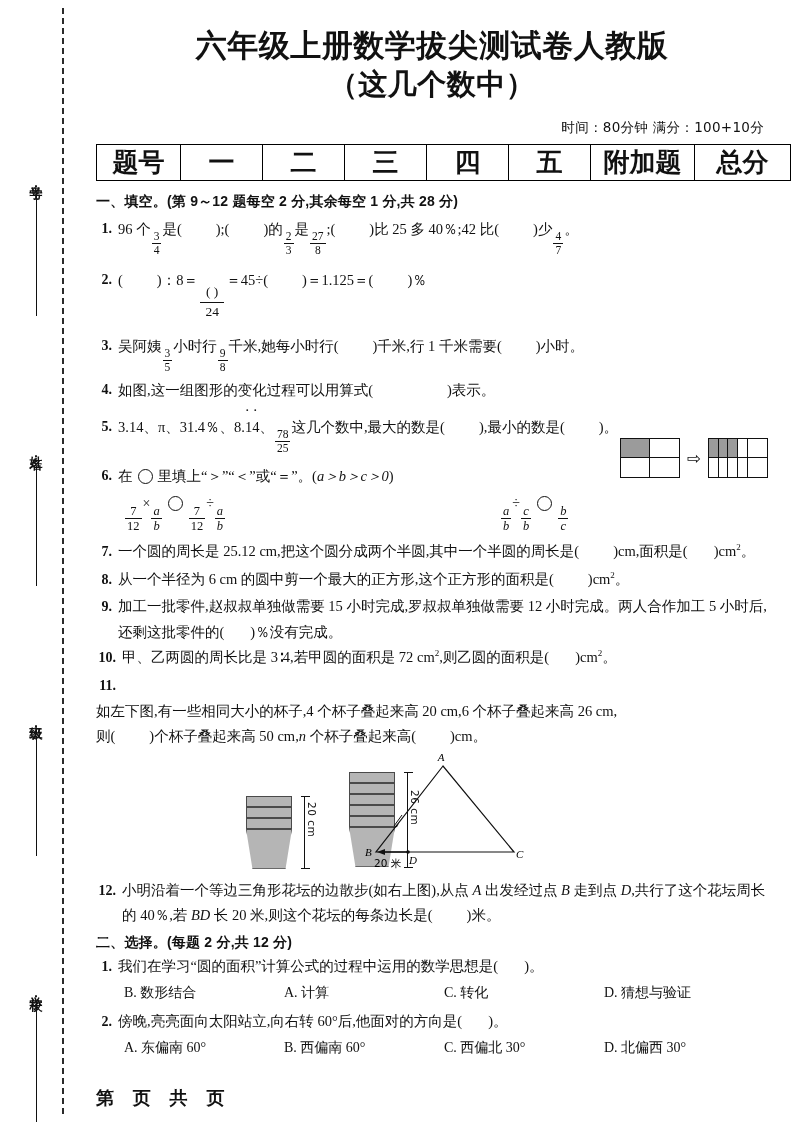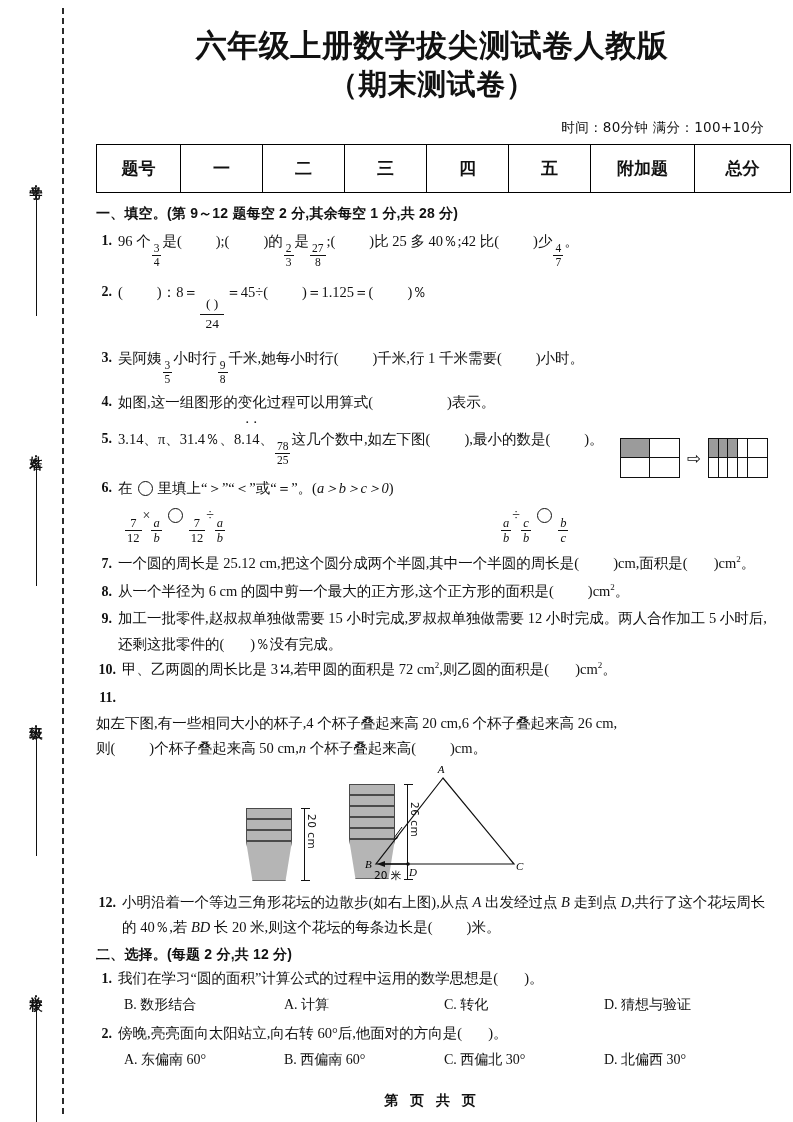--- a/index.html
+++ b/index.html
@@ -80,23 +80,23 @@
     margin-top: 7px;
     border-collapse: collapse;
     width: 660px;
     table-layout: fixed;
   }
   table.score-table td {
     border: 1.2px solid #000;
     text-align: center;
     font-family: "DejaVu Sans", sans-serif;
     font-weight: 700;
-    font-size: 17px;
+    font-size: 26px;
     height: 35px;
-    padding: 12px;
+    padding: 0;
   }
   table.score-table tr.blank-row td { height: 34px; }
   table.score-table col.c-label { width: 84px; }
   table.score-table col.c-num   { width: 82px; }
   table.score-table col.c-extra { width: 104px; }
   table.score-table col.c-total { width: 96px; }
 
   
   .sec-head {
     font-family: Liberation Sans, sans-serif;
@@ -276,24 +276,24 @@
     margin-top: 1px;
     line-height: 1.7;
   }
   .choices .ch { width: 160px; }
   .choices .ch:last-child { width: auto; }
 
   .footer {
     position: absolute;
     left: 0; right: 0;
     bottom: 12px;
-    text-align: center;
-    font-family: Liberation Sans, sans-serif;
+    text-align: left;
+    font-family: Liberation Mono, monospace;
     font-weight: 700;
-    font-size: 14px;
+    font-size: 18px;
     letter-spacing: 4px;
   }
 </style>
 </head>
 <body>
 
 <div id="cutline"></div>
 
 <div class="vfield" style="top:176px;">
   <span class="vlabel">学号：</span>
@@ -309,21 +309,21 @@
 </div>
 <div class="vfield" style="top:986px;">
   <span class="vlabel">学校：</span>
   <span class="vrule"></span>
 </div>
 
 <div id="content">
 
   <div class="title-block">
     <div class="title-main">六年级上册数学拔尖测试卷人教版</div>
-    <div class="title-sub">（期末测试卷）</div>
+    <div class="title-sub">（这几个数中）</div>
   </div>
 
   <div class="meta-line">时间：80分钟  满分：100+10分</div>
 
   <table class="score-table">
     <colgroup>
       <col class="c-label">
         <col class="c-num">
         <col class="c-num">
         <col class="c-num">
@@ -403,21 +403,21 @@
       <div class="dcell"></div>
       <div class="dcell"></div>
     </div>
   </div>
 
   <div class="q" style="margin-top:10px;">
     <span class="num">5.</span>
     <span class="body"><span>3.14、π、31.4％、8.</span><span class="rdot">14</span><span>、</span><span class="frac">
           <span class="num-t">78</span>
           <span class="den-t">25</span>
-        </span><span>这几个数中,如左下图(</span><span class="blankp"><i></i></span><span>),最小的数是(</span><span class="blankp"><i></i></span><span>)。</span></span>
+        </span><span>这几个数中,最大的数是(</span><span class="blankp"><i></i></span><span>),最小的数是(</span><span class="blankp"><i></i></span><span>)。</span></span>
   </div>
 
   <div class="q" style="margin-top:8px;">
     <span class="num">6.</span>
     <span class="body"><span>在</span><span class="ocirc"></span><span>里填上“＞”“＜”或“＝”。(</span><span class="ital">a＞b＞c＞0</span><span>)</span></span>
   </div>
   <div class="q6row">
     <span class="expr-left" style="padding-left:28px;"><span class="frac big">
           <span class="num-t">7</span>
           <span class="den-t">12</span>

